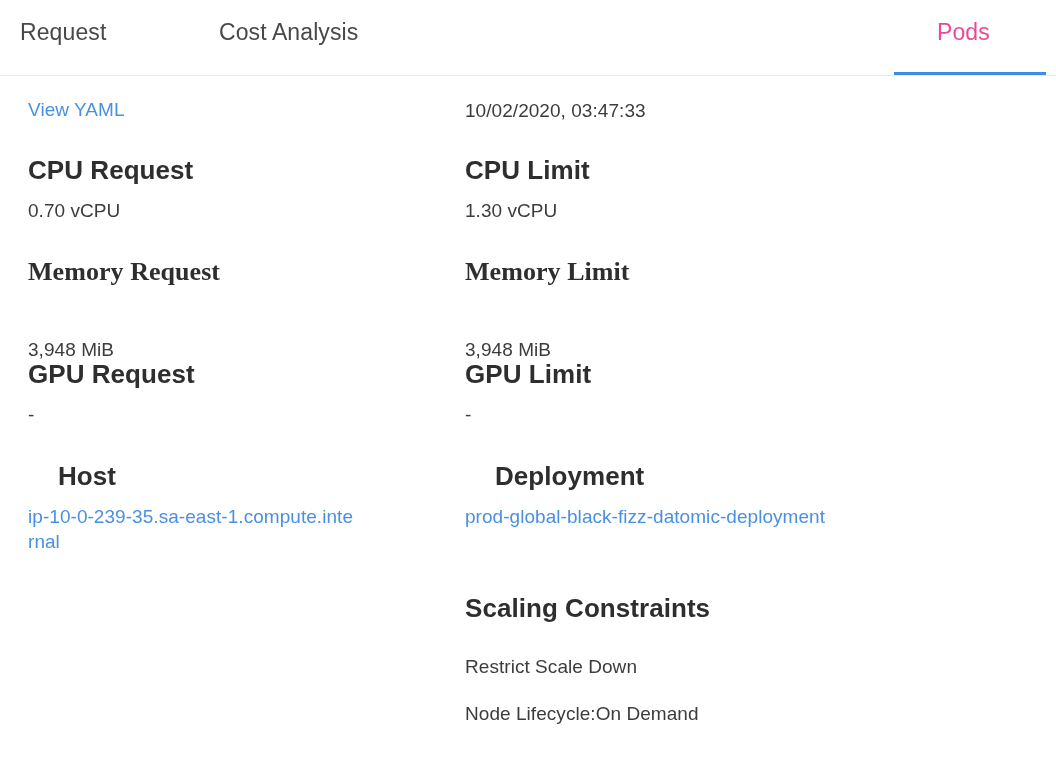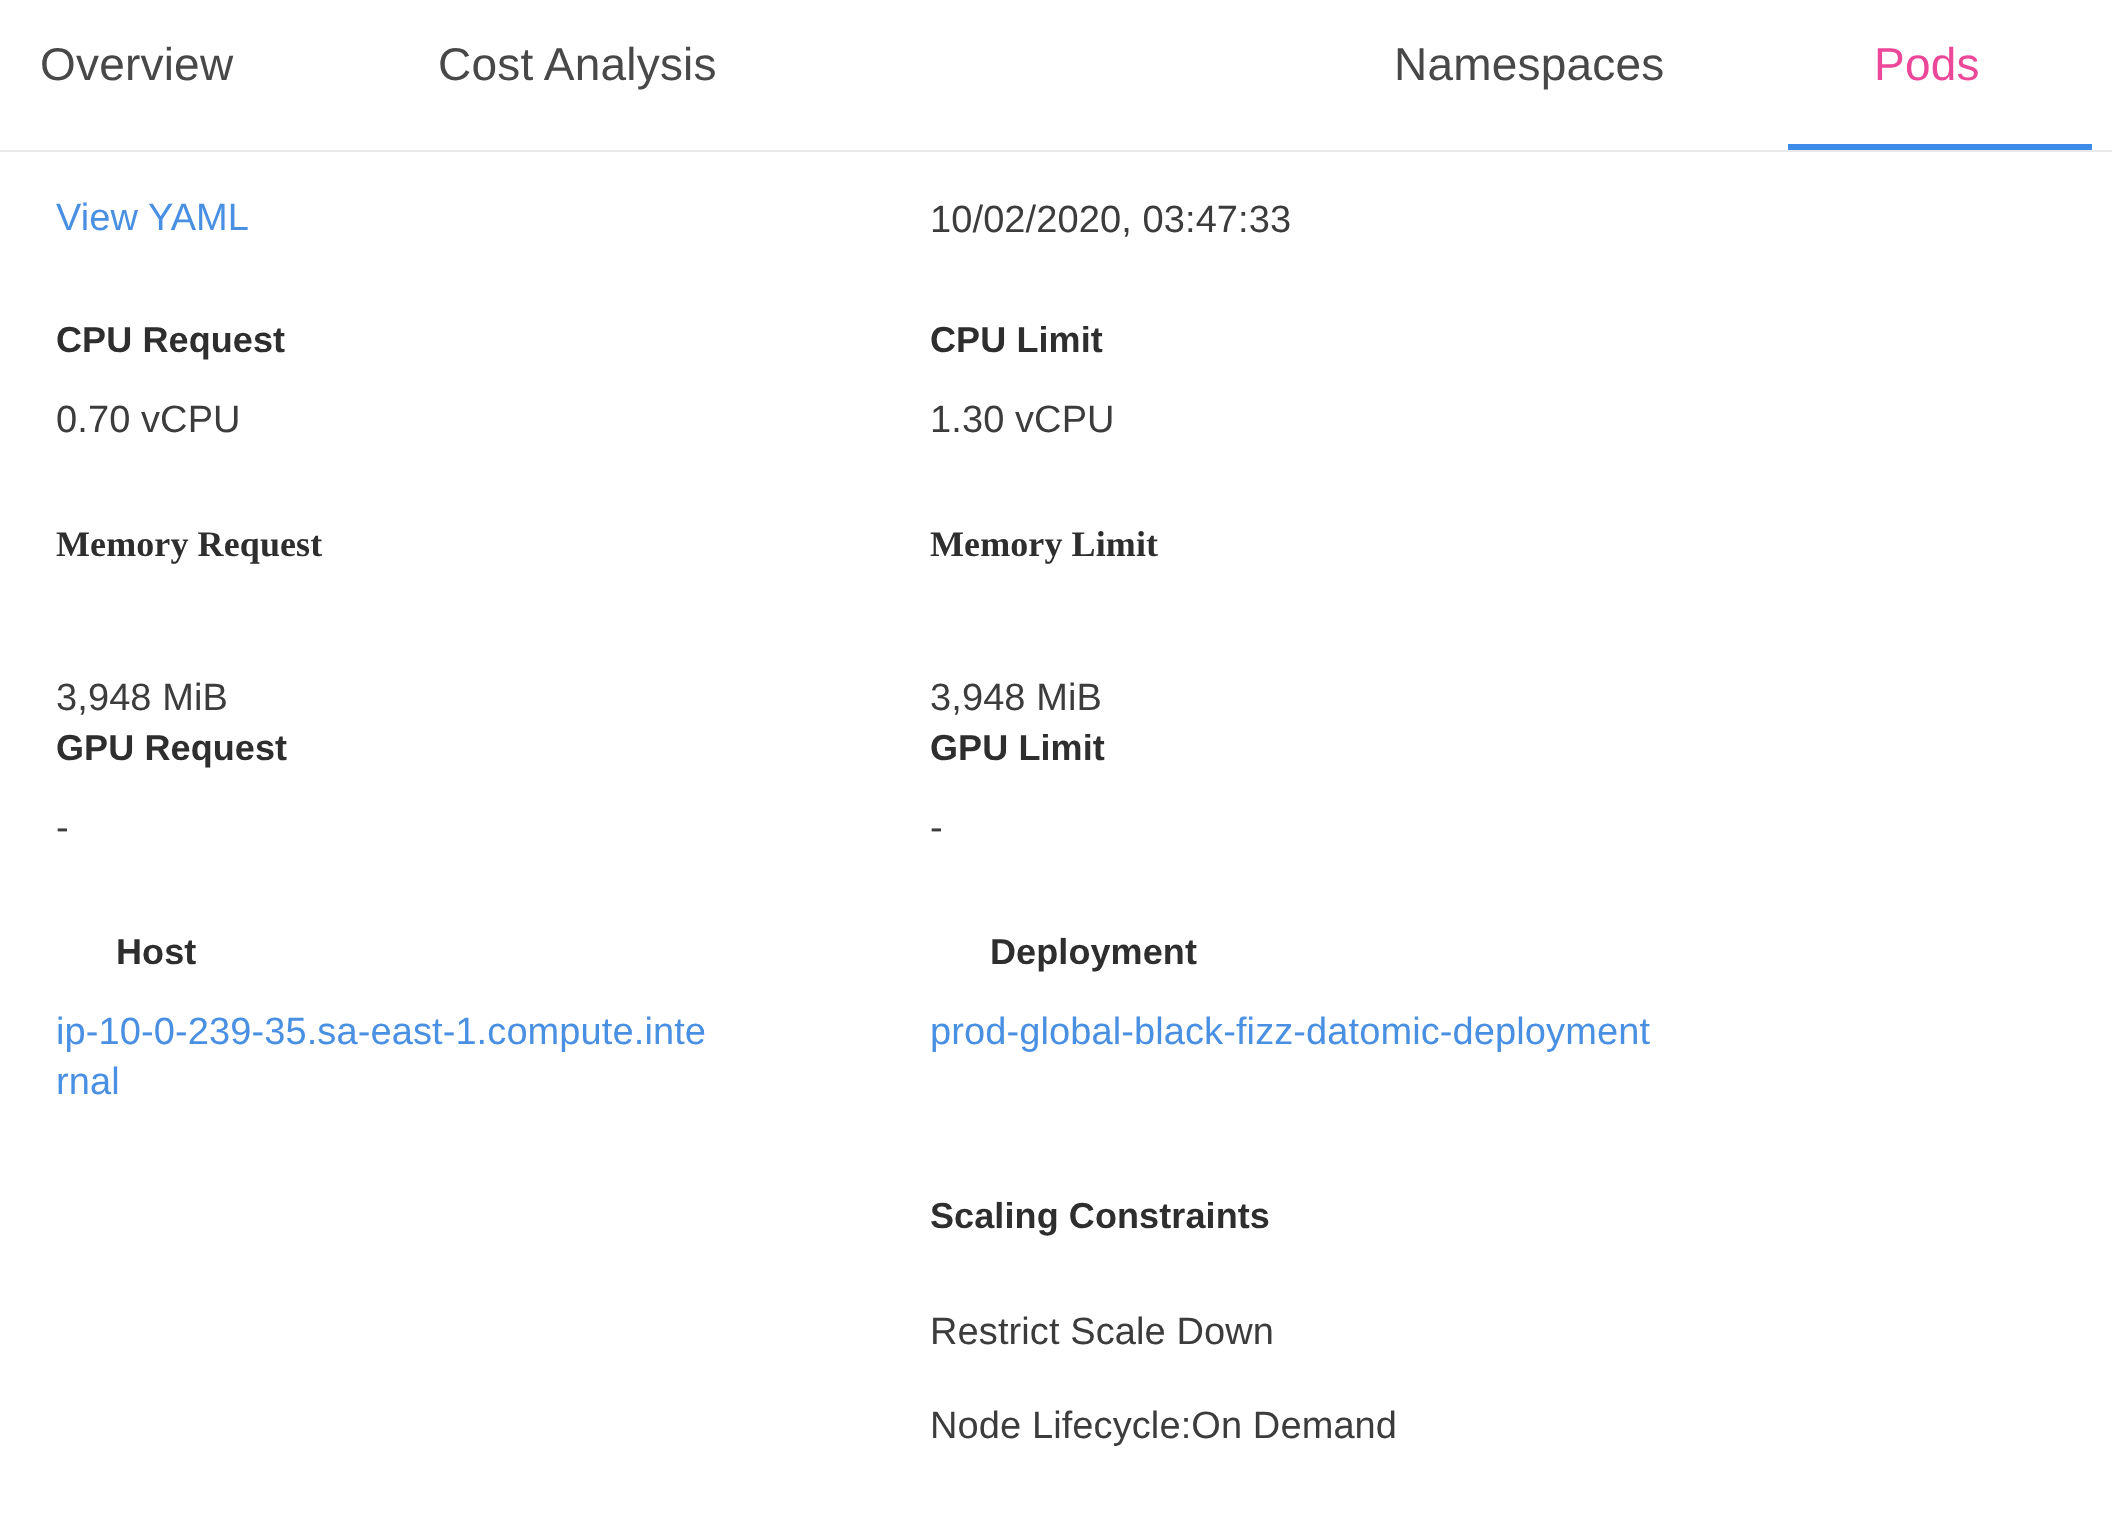--- a/index.html
+++ b/index.html
@@ -57,21 +57,21 @@
     height: 682px;
   }
   .col {
     position: absolute;
     top: 0;
   }
   .col-left  { left: 28px;  width: 330px; }
   .col-right { left: 465px; width: 390px; }
 
   .field-label {
-    font-size: 18px;
+    font-size: 26px;
     line-height: 24px;
     font-weight: 700;
     color: #2e2e2e;
     letter-spacing: 0.05px;
   }
   .field-value {
     font-size: 19px;
     line-height: 25px;
     font-weight: 400;
     color: #3c3c3c;
@@ -99,23 +99,22 @@
   .y-val-4 { position: absolute; top: 428px; }
 
   .y-scaling-lbl  { position: absolute; top: 520px; text-align: right; }
   .y-scaling-1    { position: absolute; top: 578px; }
   .y-scaling-2    { position: absolute; top: 625px; }
 </style>
 </head>
 <body>
 
 <div class="tabbar">
-  <button class="tab" style="left:20px">Overview</button>
+  <button class="tab" style="left:20px">Request</button>
   <button class="tab" style="left:219px">Cost Analysis</button>
-  <button class="tab" style="left:697px">Namespaces</button>
   <button class="tab active" style="left:937px">Pods</button>
   <div class="tab-underline"></div>
 </div>
 
 <div class="content">
 
   <div class="col col-left">
 
     <a class="field-value link y-top-link">View YAML</a>
 

